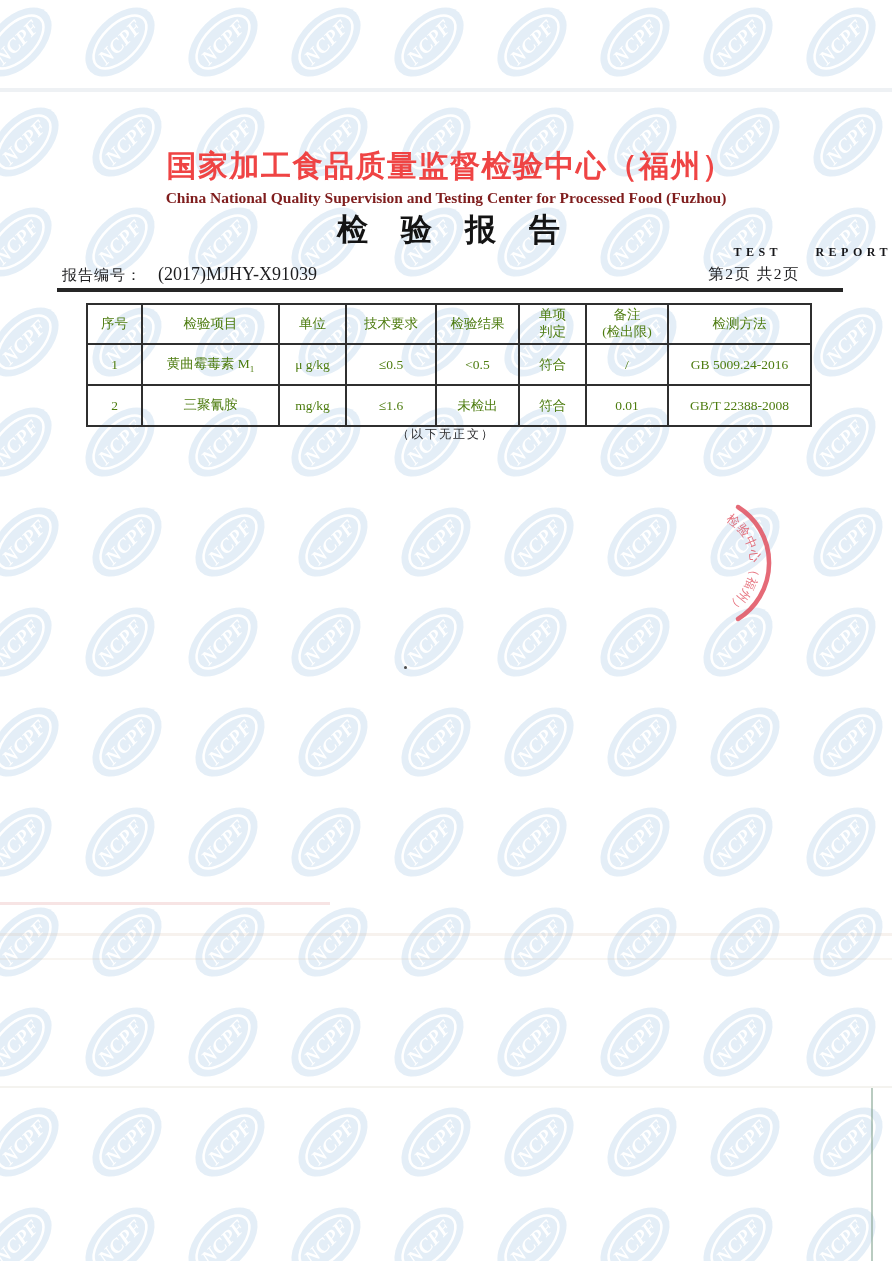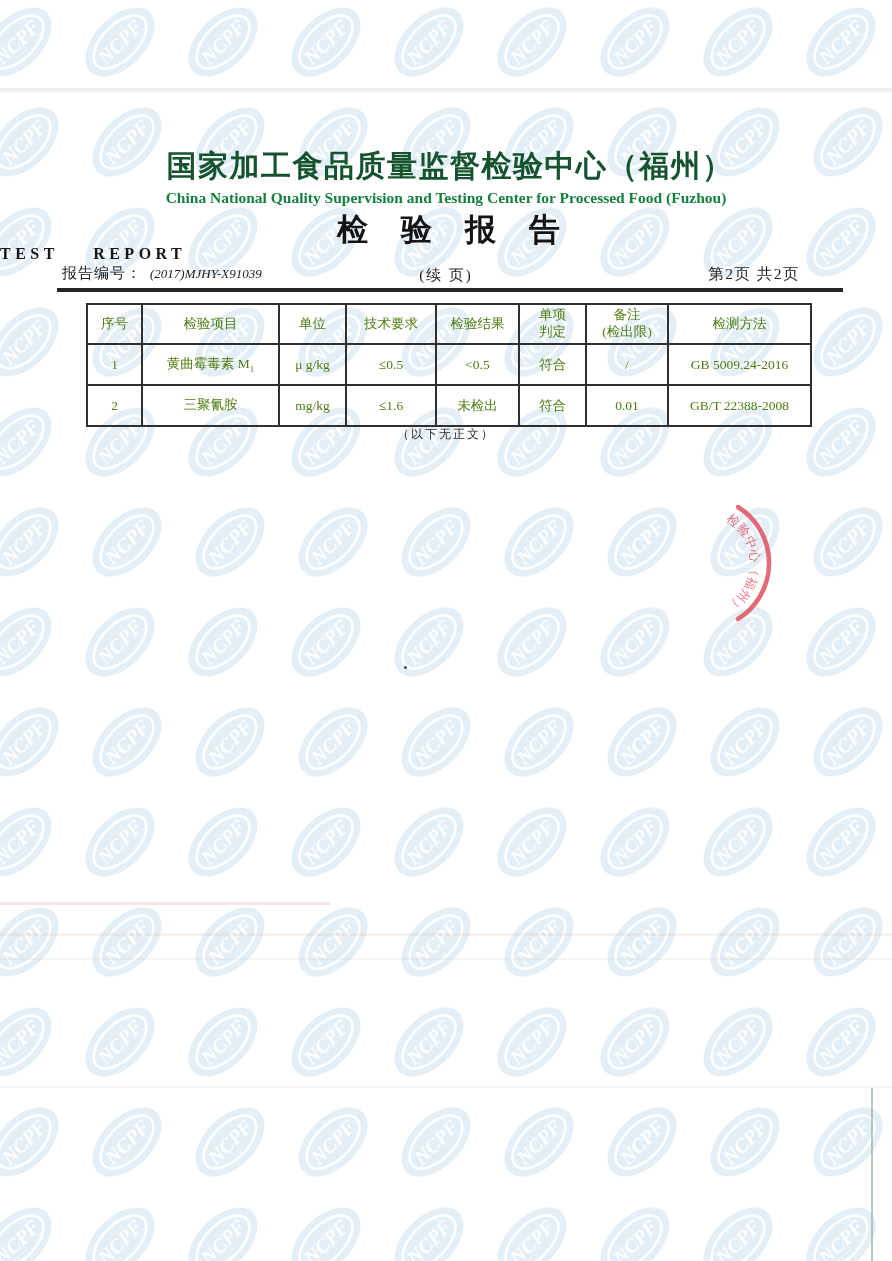--- a/index.html
+++ b/index.html
@@ -10,37 +10,37 @@
     background:#ffffff;
     overflow:hidden;
     font-family:"Liberation Serif","DejaVu Serif",serif;
     color:#1d1d1f;
   }
   .wm-layer{position:absolute;left:0;top:0;width:892px;height:1261px;}
   .abs{position:absolute;}
 
   .org-cn{
     top:146px;left:8px;right:0;text-align:center;
-    font-size:30px;font-weight:700;letter-spacing:1.5px;color:#14532d;
+    font-size:30px;font-weight:700;letter-spacing:1.5px;color:#ef4444;
   }
   .org-en{
     top:189px;left:0;right:0;text-align:center;
-    font-size:15.5px;font-weight:700;color:#15803d;
+    font-size:15.5px;font-weight:700;color:#7f1d1d;
   }
   .title-cn{
     top:209px;left:0;right:0;text-align:center;
     font-size:31px;font-weight:700;letter-spacing:33px;padding-left:38px;color:#141414;
   }
   .title-en{
-    top:245px;left:0;right:0;text-align:left;
-    font-size:16px;font-weight:700;letter-spacing:4.5px;word-spacing:26px;color:#17171a;
+    top:245px;left:0;right:0;text-align:right;
+    font-size:12px;font-weight:700;letter-spacing:4.5px;word-spacing:26px;color:#17171a;
   }
   .report-no{top:264px;left:62px;font-size:15px;}
   .report-no .lbl{letter-spacing:1px;}
-  .report-no .val{margin-left:8px;font-size:13px;font-style:italic;}
+  .report-no .val{margin-left:16px;font-size:18px;}
   .cont{top:266px;left:0;right:0;text-align:center;font-size:15px;letter-spacing:2px;}
   .pageno{top:264px;right:92px;font-size:15.5px;letter-spacing:1.5px;}
 
   .rule{top:288px;left:57px;width:786px;height:3.5px;background:#262626;}
 
   table.results{
     position:absolute;left:86px;top:303px;
     border-collapse:collapse;table-layout:fixed;width:724px;
     font-size:13.5px;color:#4d7c0f;
   }
@@ -211,21 +211,20 @@
   <div class="abs speck"></div>
 
   <div class="abs org-cn">国家加工食品质量监督检验中心（福州）</div>
   <div class="abs org-en">China National Quality Supervision and Testing Center for Processed Food (Fuzhou)</div>
   <div class="abs title-cn">检验报告</div>
   <div class="abs title-en">TEST REPORT</div>
 
   <div class="abs report-no">
     <span class="lbl">报告编号：</span><span class="val">(2017)MJHY-X91039</span>
   </div>
-  <div class="abs cont">(续 页)</div>
   <div class="abs pageno">第2页  共2页</div>
 
   <div class="abs rule"></div>
 
   <table class="results">
     <colgroup>
       <col style="width:55px">
         <col style="width:137px">
         <col style="width:67px">
         <col style="width:90px">

